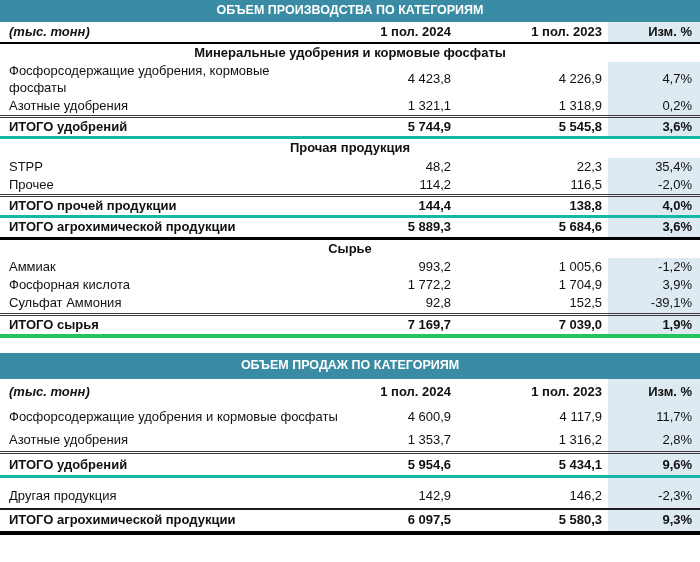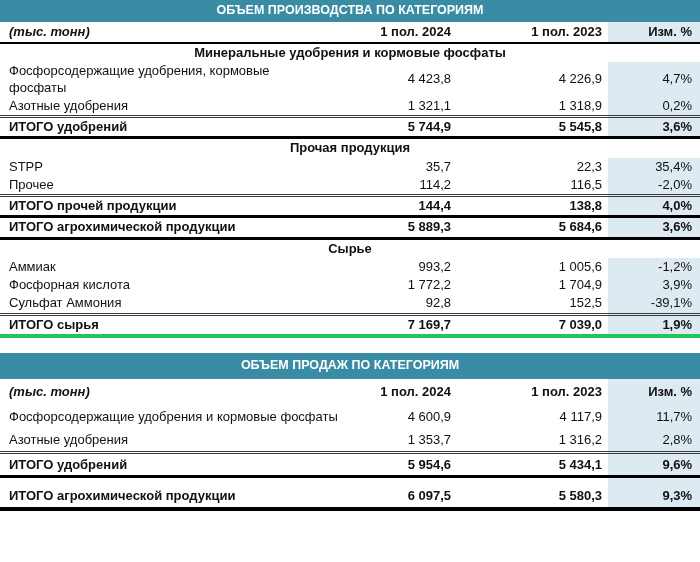--- a/index.html
+++ b/index.html
@@ -36,21 +36,21 @@
   tr.sec td { font-weight: bold; text-align: center; height: 17px; background: #ffffff; }
 
   tr.data td { height: 18px; }
   .t2 tr.data td { height: 24px; }
   tr.data.tall td { height: 34px; }
   .wrap2 { display: inline-block; max-width: 285px; }
 
   tr.total td, tr.grand td { font-weight: bold; height: 21px; }
   .t2 tr.total td, .t2 tr.grand td { height: 24px; }
   tr.dbl td { border-top: 3px double #3d3d3d; }
-  tr.total td { border-bottom: 3px solid #000000; }
+  tr.total td { border-bottom: 3px solid #14b8a6; }
   tr.grand td { border-bottom: 3px solid #000000; }
   .t1 tr.last td { border-bottom: 4px solid #22c55e; }
   .t2 tr.grand td { border-bottom: 4px solid #000000; }
   .t2 tr.thin td { border-bottom: 2px solid #1c1c1c; }
   .t2 tr.gapr td { height: 8px; padding: 0; }
 
   .tbl-gap { height: 15px; }
 </style>
 </head>
 <body>
@@ -91,21 +91,21 @@
     <td class="label">ИТОГО удобрений</td>
     <td class="num n24">5 744,9</td>
     <td class="num n23">5 545,8</td>
     <td class="num chg">3,6%</td>
   </tr>
   <tr class="sec">
     <td colspan="4">Прочая продукция</td>
   </tr>
   <tr class="data">
     <td class="label">STPP</td>
-    <td class="num n24">35,7</td>
+    <td class="num n24">48,2</td>
     <td class="num n23">22,3</td>
     <td class="num chg">35,4%</td>
   </tr>
   <tr class="data">
     <td class="label">Прочее</td>
     <td class="num n24">114,2</td>
     <td class="num n23">116,5</td>
     <td class="num chg">-2,0%</td>
   </tr>
   <tr class="total dbl">
@@ -184,20 +184,26 @@
   <tr class="total dbl">
     <td class="label">ИТОГО удобрений</td>
     <td class="num n24">5 954,6</td>
     <td class="num n23">5 434,1</td>
     <td class="num chg">9,6%</td>
   </tr>
   <tr class="gapr">
     <td colspan="3"></td>
         <td class="chg"></td>
   </tr>
+  <tr class="data thin">
+    <td class="label">Другая продукция</td>
+    <td class="num n24">142,9</td>
+    <td class="num n23">146,2</td>
+    <td class="num chg">-2,3%</td>
+  </tr>
   <tr class="grand">
     <td class="label">ИТОГО агрохимической продукции</td>
     <td class="num n24">6 097,5</td>
     <td class="num n23">5 580,3</td>
     <td class="num chg">9,3%</td>
   </tr>
 </tbody>
   </table>
 
 </body></html>

